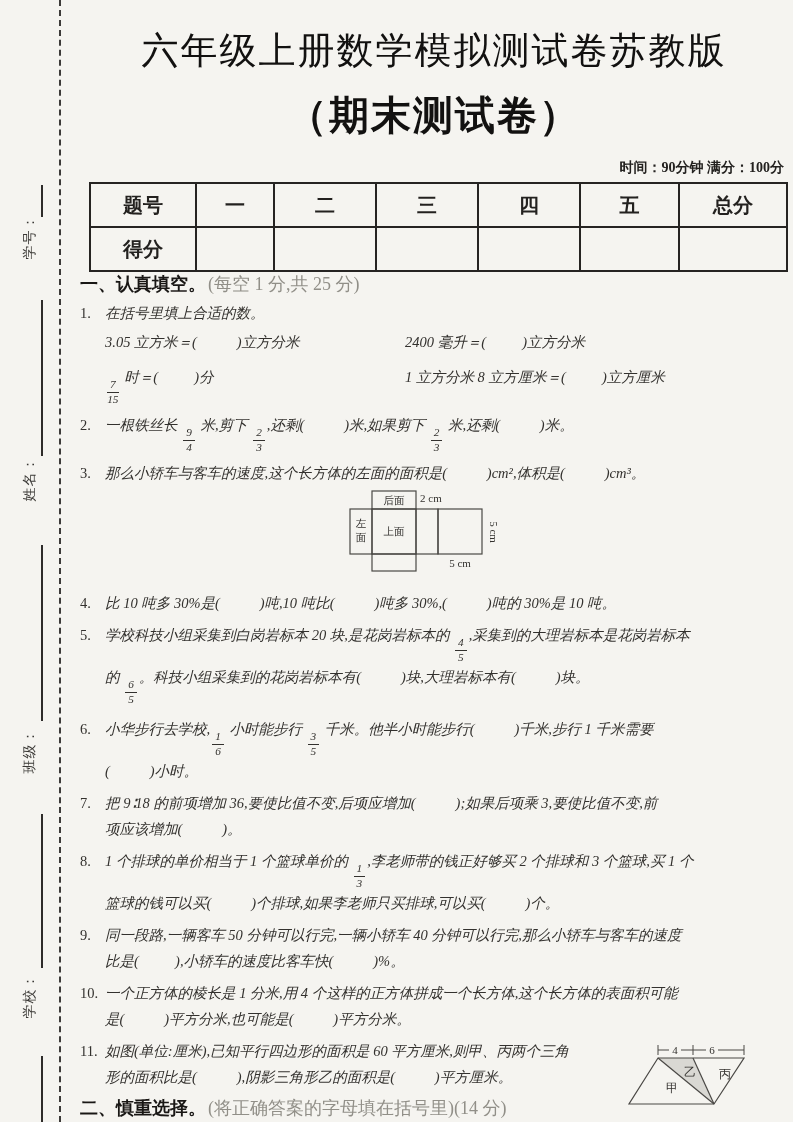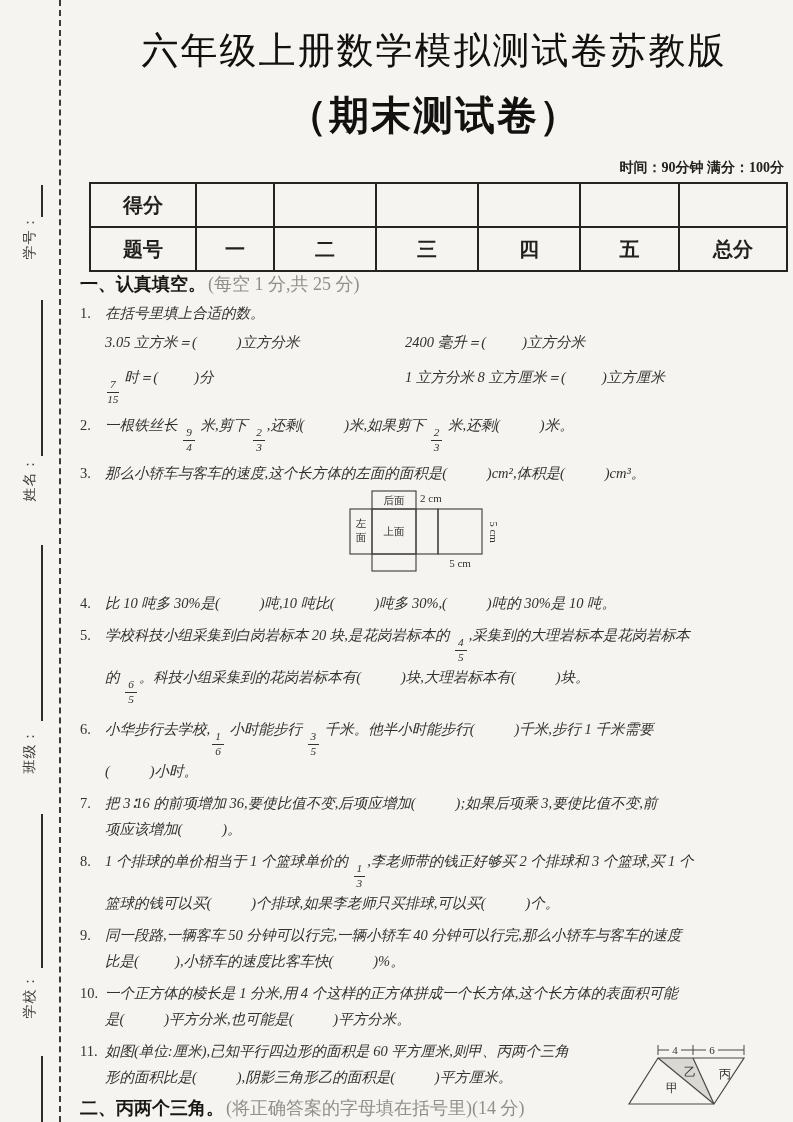--- a/index.html
+++ b/index.html
@@ -67,36 +67,36 @@
         <col style="width:106px">
           <col style="width:78px">
           <col style="width:102px">
         <col style="width:102px">
           <col style="width:102px">
           <col style="width:99px">
           <col style="width:108px">
       </colgroup>
       <tbody>
           <tr>
-        <td>得分</td>
-        <td></td>
-        <td></td>
-        <td></td>
-        <td></td>
-        <td></td>
-        <td></td>
-      </tr>
-      <tr>
         <td>题号</td>
         <td>一</td>
         <td>二</td>
         <td>三</td>
         <td>四</td>
         <td>五</td>
         <td>总分</td>
+      </tr>
+      <tr>
+        <td>得分</td>
+        <td></td>
+        <td></td>
+        <td></td>
+        <td></td>
+        <td></td>
+        <td></td>
       </tr>
     </tbody>
       </table>
 
     <div class="sec-head">
       <span class="sec-bold">一、认真填空。</span><span class="sec-note">(每空 1 分,共 25 分)</span>
     </div>
 
     <div class="q">
       <span class="q-num">1.</span>
@@ -152,21 +152,21 @@
     </div>
 
     <div class="q">
       <span class="q-num">6.</span>
       <div class="q-body"><span class="q-text">小华步行去学校,<span class="frac"><span class="fn">1</span><span class="fd">6</span></span> 小时能步行 <span class="frac"><span class="fn">3</span><span class="fd">5</span></span> 千米。他半小时能步行(           )千米,步行 1 千米需要
 (           )小时。</span></div>
     </div>
 
     <div class="q">
       <span class="q-num">7.</span>
-      <div class="q-body"><span class="q-text">把 3∶16 的前项增加 36,要使比值不变,后项应增加(           );如果后项乘 3,要使比值不变,前
+      <div class="q-body"><span class="q-text">把 9∶18 的前项增加 36,要使比值不变,后项应增加(           );如果后项乘 3,要使比值不变,前
 项应该增加(           )。</span></div>
     </div>
 
     <div class="q">
       <span class="q-num">8.</span>
       <div class="q-body"><span class="q-text">1 个排球的单价相当于 1 个篮球单价的 <span class="frac"><span class="fn">1</span><span class="fd">3</span></span>,李老师带的钱正好够买 2 个排球和 3 个篮球,买 1 个
 篮球的钱可以买(           )个排球,如果李老师只买排球,可以买(           )个。</span></div>
     </div>
 
     <div class="q">
@@ -204,21 +204,21 @@
           <text x="49" y="12" font-size="11" text-anchor="middle">4</text>
           <text x="86" y="12" font-size="11" text-anchor="middle">6</text>
           <text x="40" y="50" font-size="12">甲</text>
           <text x="58" y="34" font-size="12">乙</text>
           <text x="93" y="36" font-size="12">丙</text>
         </svg>
       </div>
     </div>
 
     <div class="sec-head">
-      <span class="sec-bold">二、丙两个三角。</span><span class="sec-note">(将正确答案的字母填在括号里)(14 分)</span>
+      <span class="sec-bold">二、慎重选择。</span><span class="sec-note">(将正确答案的字母填在括号里)(14 分)</span>
     </div>
 
     <div class="q" style="margin-bottom:0;">
       <span class="q-num">1.</span>
       <div class="q-body"></div>
     </div>
 
   </div>
 </div>
 

